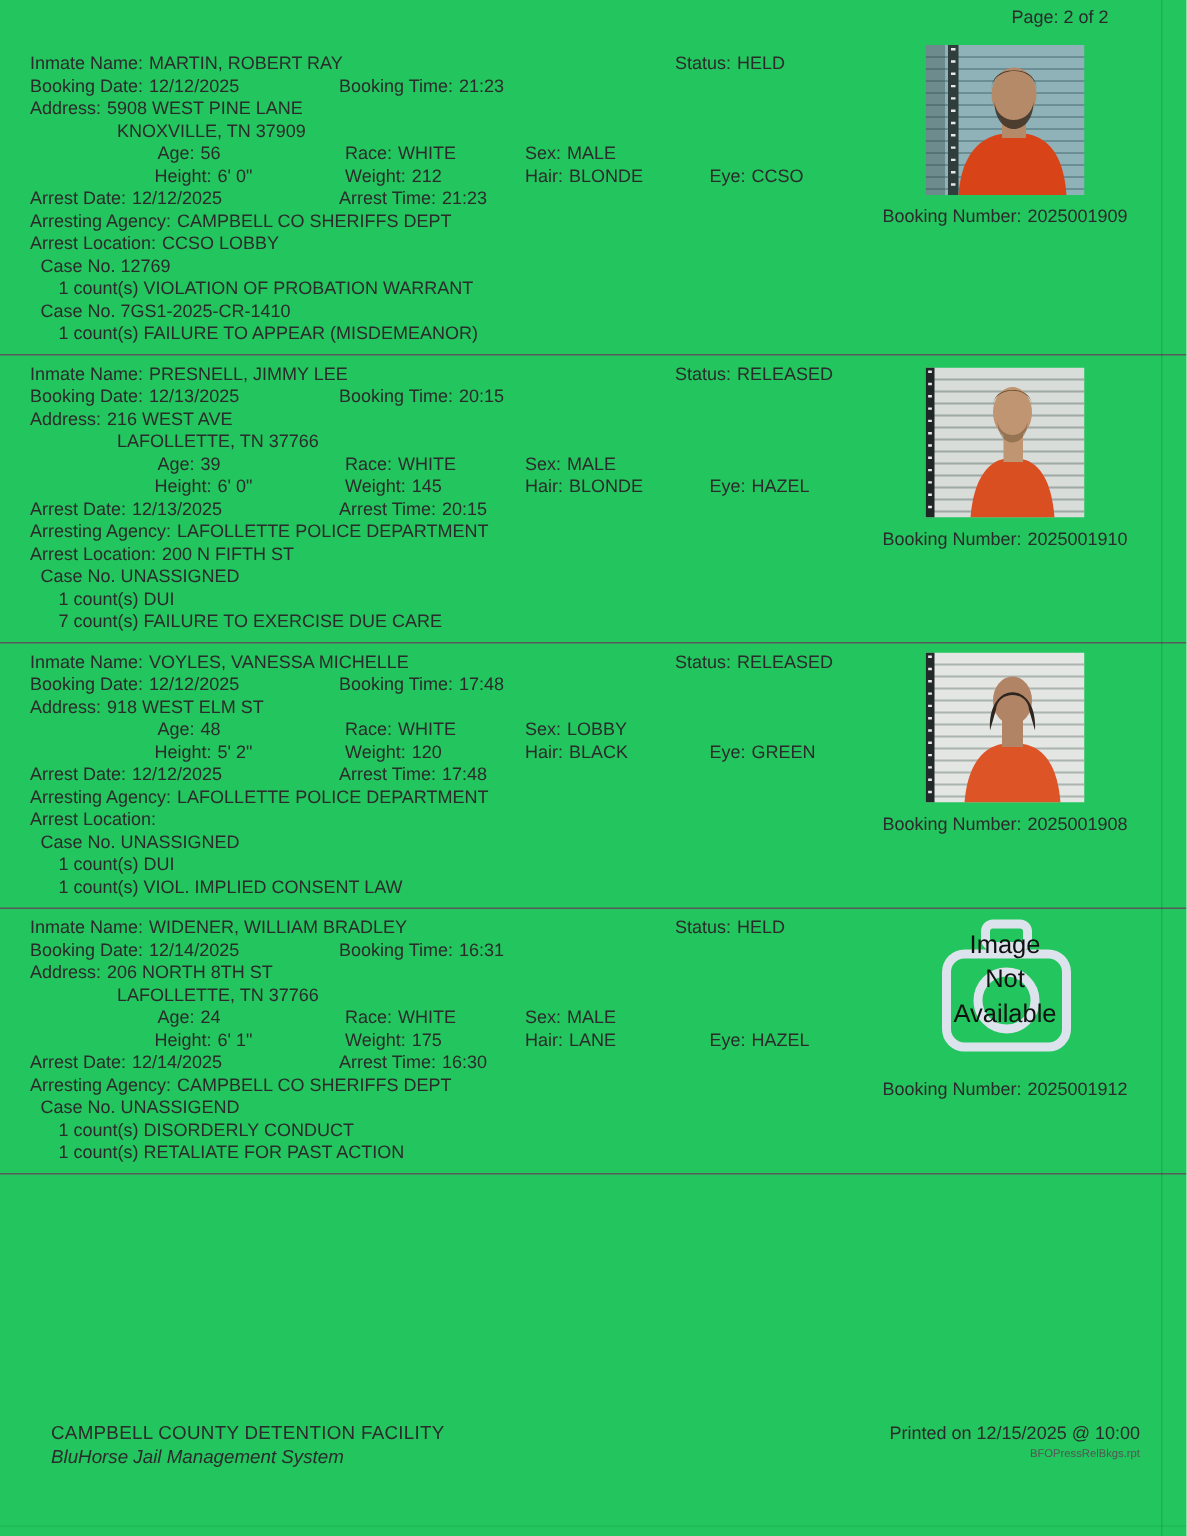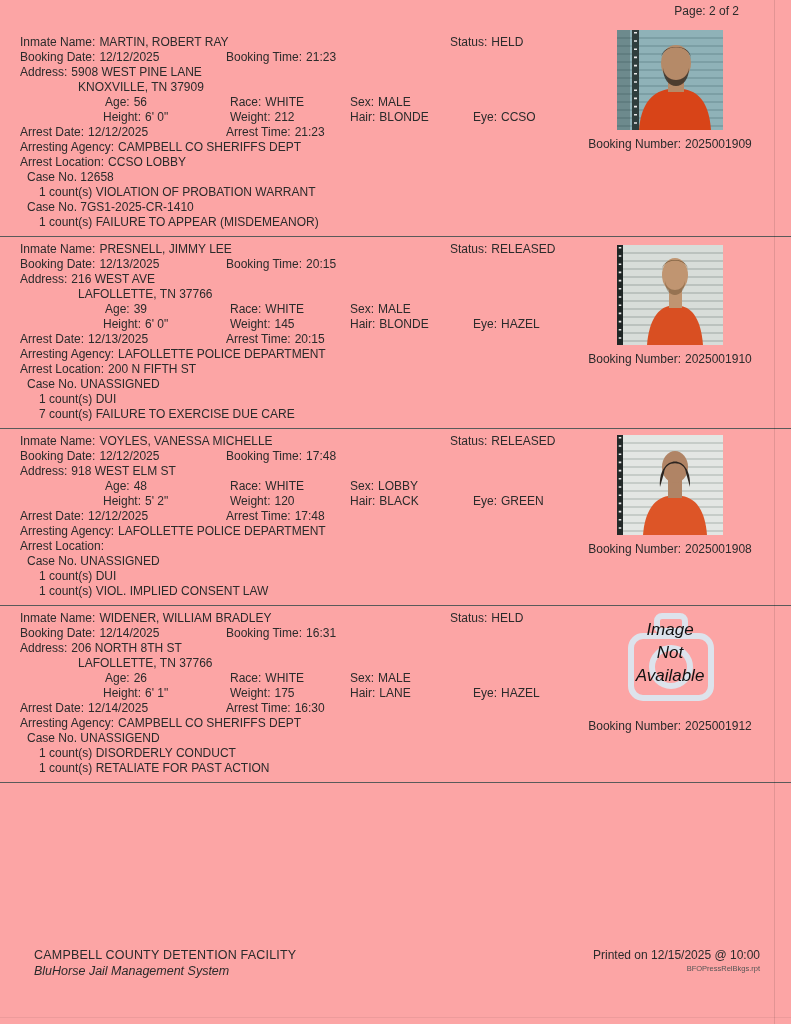--- a/index.html
+++ b/index.html
@@ -1,37 +1,37 @@
 <!DOCTYPE html>
 <html><head>
 <meta charset="utf-8">
 <style>
   html,body { margin:0; padding:0; background:#e9e9e9; }
   .page {
     position:relative; width:791px; height:1024px; margin:0 auto;
-    background:#fca5a5; overflow:hidden;
+    background:#22c55e; overflow:hidden;
     font-family:"Liberation Sans", sans-serif;
     font-size:12px; color:#2b2b2b;
   }
   .page::after { content:''; position:absolute; right:16px; top:0; bottom:0; width:1px; background:rgba(0,0,0,0.10); }
   .page::before { content:''; position:absolute; left:0; right:0; bottom:6px; height:1px; background:rgba(0,0,0,0.06); }
   .page-label { position:absolute; top:4px; right:52px; white-space:nowrap; }
   .records { padding-top:30px; }
   .record { position:relative; border-bottom:1px solid #5a5a5a; padding:5px 0 6px 0; }
   .row { position:relative; height:15px; line-height:15px; }
   .cell { position:absolute; top:0; white-space:nowrap; }
   .lbl { }
   .val { margin-left:4px; }
   .charge-line { height:15px; line-height:15px; white-space:nowrap; }
   .charge-line.case { padding-left:27px; }
   .charge-line.count { padding-left:39px; }
   .photo-area { position:absolute; top:3px; left:565px; width:210px; text-align:center; }
   .mug-frame { width:106px; height:100px; margin:0 auto; display:block; }
   .booking-number { margin-top:7px; white-space:nowrap; }
-  .nia-box { position:relative; width:126px; height:104px; margin:0 auto;font-style:italic; }
+  .nia-box { position:relative; width:126px; height:104px; margin:0 auto; }
   .nia-box svg { position:absolute; left:0; top:0; }
   .nia-text {
     position:relative; z-index:2; padding-top:11px;
     font-size:17px; line-height:1.35; color:#111; white-space:pre-line;
   }
   .footer { position:absolute; top:948px; left:0; width:100%; }
   .footer-left { position:absolute; left:34px; top:0; }
   .facility { font-size:12.5px; letter-spacing:0.2px; }
   .system { font-style:italic; font-size:12.5px; margin-top:2px; }
   .footer-right { position:absolute; right:31px; top:0; text-align:right; }
@@ -77,21 +77,21 @@
         <span class="cell" style="left:20px"><span class="lbl">Arrest Date:</span><span class="val">12/12/2025</span></span>
         <span class="cell" style="left:226px"><span class="lbl">Arrest Time:</span><span class="val">21:23</span></span>
       </div>
       <div class="row">
         <span class="cell" style="left:20px"><span class="lbl">Arresting Agency:</span><span class="val">CAMPBELL CO SHERIFFS DEPT</span></span>
       </div>
       <div class="row">
         <span class="cell" style="left:20px"><span class="lbl">Arrest Location:</span><span class="val">CCSO LOBBY</span></span>
       </div>
       <div class="charges">
-          <div class="charge-line case">Case No. 12658</div>
+          <div class="charge-line case">Case No. 12769</div>
           <div class="charge-line count">1 count(s) VIOLATION OF PROBATION WARRANT</div>
           <div class="charge-line case">Case No. 7GS1-2025-CR-1410</div>
           <div class="charge-line count">1 count(s) FAILURE TO APPEAR (MISDEMEANOR)</div>
         </div>
       <div class="photo-area" style="top:0">
         <svg class="mug-frame" viewBox="0 0 106 100">
           <rect width="106" height="100" fill="#8fb2b8"></rect>
           <path d="M0 8H106M0 16H106M0 24H106M0 32H106M0 40H106M0 48H106M0 56H106M0 64H106M0 72H106M0 80H106M0 88H106M0 96H106" fill="none" stroke-width="1.2" opacity="0.75" stroke="#5d8287"></path>
           <rect x="0" width="13" height="100" opacity="0.35" fill="#2f3e3d"></rect>
           <rect x="15" width="7" height="100" fill="#2f3e3d"></rect>
@@ -225,21 +225,21 @@
         <span class="cell" style="left:20px"><span class="lbl">Booking Date:</span><span class="val">12/14/2025</span></span>
         <span class="cell" style="left:226px"><span class="lbl">Booking Time:</span><span class="val">16:31</span></span>
       </div>
       <div class="row">
         <span class="cell" style="left:20px"><span class="lbl">Address:</span><span class="val">206 NORTH 8TH ST</span></span>
       </div>
       <div class="row">
         <span class="cell" style="left:78px">LAFOLLETTE, TN 37766</span>
       </div>
       <div class="row">
-        <span class="cell" style="left:105px"><span class="lbl">Age:</span><span class="val">26</span></span>
+        <span class="cell" style="left:105px"><span class="lbl">Age:</span><span class="val">24</span></span>
         <span class="cell" style="left:230px"><span class="lbl">Race:</span><span class="val">WHITE</span></span>
         <span class="cell" style="left:350px"><span class="lbl">Sex:</span><span class="val">MALE</span></span>
       </div>
       <div class="row">
         <span class="cell" style="left:103px"><span class="lbl">Height:</span><span class="val">6' 1"</span></span>
         <span class="cell" style="left:230px"><span class="lbl">Weight:</span><span class="val">175</span></span>
         <span class="cell" style="left:350px"><span class="lbl">Hair:</span><span class="val">LANE</span></span>
         <span class="cell" style="left:473px"><span class="lbl">Eye:</span><span class="val">HAZEL</span></span>
       </div>
       <div class="row">

